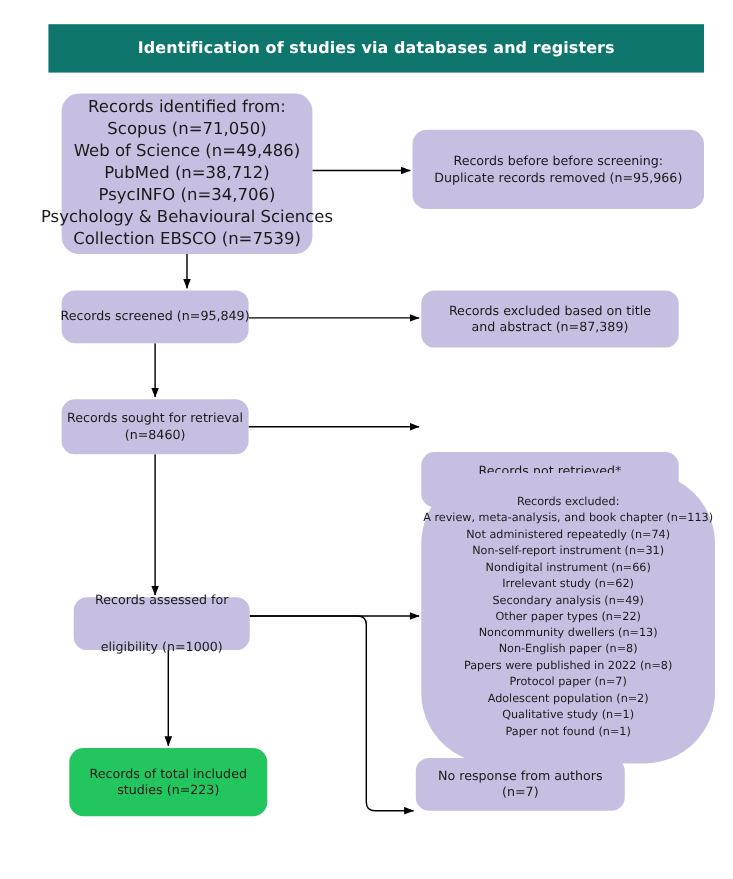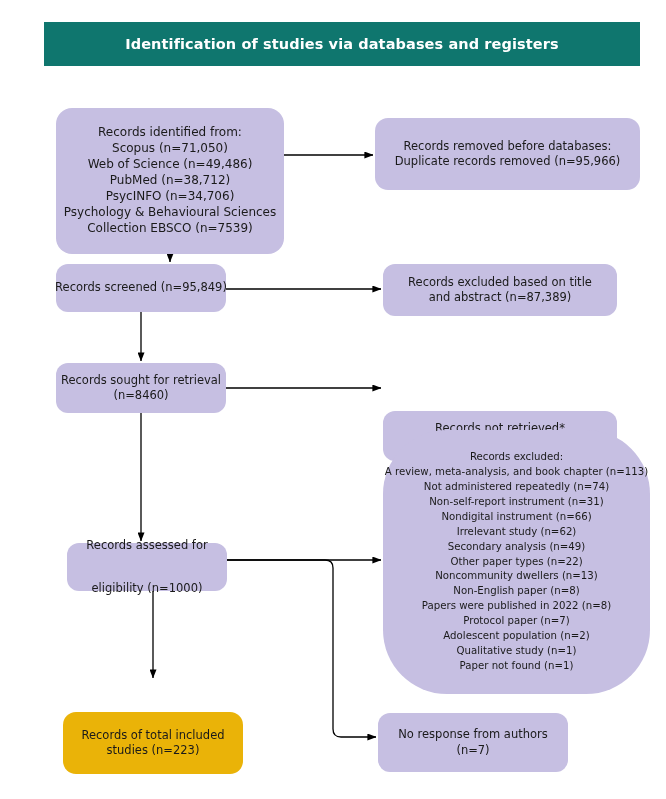--- a/index.html
+++ b/index.html
@@ -33,22 +33,21 @@
     display: flex;
     flex-direction: column;
     align-items: center;
     justify-content: center;
     text-align: center;
     background: #c6bfe2;
     color: #1a1a1a;
     line-height: 1.33;
   }
   .node.gray {
-    background: #eab308;
-    margin-top: 32px;
+    background: #22c55e;
   }
   .node .ln {
     display: block;
     white-space: nowrap;
   }
   .banner {
     position: absolute;
     left: 44px;
     top: 22px;
     width: 596px;
@@ -59,22 +58,21 @@
     font-size: 14.5px;
     display: flex;
     align-items: center;
     justify-content: center;
     letter-spacing: 0.1px;
   }
   
   #node-identified {
     left: 56px; top: 85px; width: 228px; height: 146px;
     border-radius: 16px;
-    font-size: 12px;
-    margin-top: 23px;
+    font-size: 15px;
   }
   #node-removed {
     left: 375px; top: 118px; width: 265px; height: 72px;
     border-radius: 13px;
     font-size: 11.5px;
   }
   #node-screened {
     left: 56px; top: 264px; width: 170px; height: 48px;
     border-radius: 12px;
     font-size: 11.5px;
@@ -107,21 +105,21 @@
     border-radius: 12px;
     font-size: 11.5px;
     gap: 28px;
   }
   #node-included {
     left: 63px; top: 680px; width: 180px; height: 62px;
     border-radius: 13px;
     font-size: 11.5px;
   }
   #node-noresponse {
-    left: 378px; top: 713px; width: 190px; height: 59px;
+    left: 378px; top: 689px; width: 190px; height: 48px;
     border-radius: 12px;
     font-size: 11.5px;
   }
 </style>
 </head>
 <body>
 
 <div id="diagram">
 
   <div class="banner">Identification of studies via databases and registers</div>
@@ -156,21 +154,21 @@
     <span class="ln">Records identified from:</span>
     <span class="ln">Scopus (n=71,050)</span>
     <span class="ln">Web of Science (n=49,486)</span>
     <span class="ln">PubMed (n=38,712)</span>
     <span class="ln">PsycINFO (n=34,706)</span>
     <span class="ln">Psychology &amp; Behavioural Sciences</span>
     <span class="ln">Collection EBSCO (n=7539)</span>
   </div>
 
   <div class="node" id="node-removed">
-    <span class="ln">Records removed before databases:</span>
+    <span class="ln">Records before before screening:</span>
     <span class="ln">Duplicate records removed (n=95,966)</span>
   </div>
 
   <div class="node" id="node-screened">
     <span class="ln">Records screened (n=95,849)</span>
   </div>
 
   <div class="node" id="node-excluded-title">
     <span class="ln">Records excluded based on title</span>
     <span class="ln">and abstract (n=87,389)</span>

